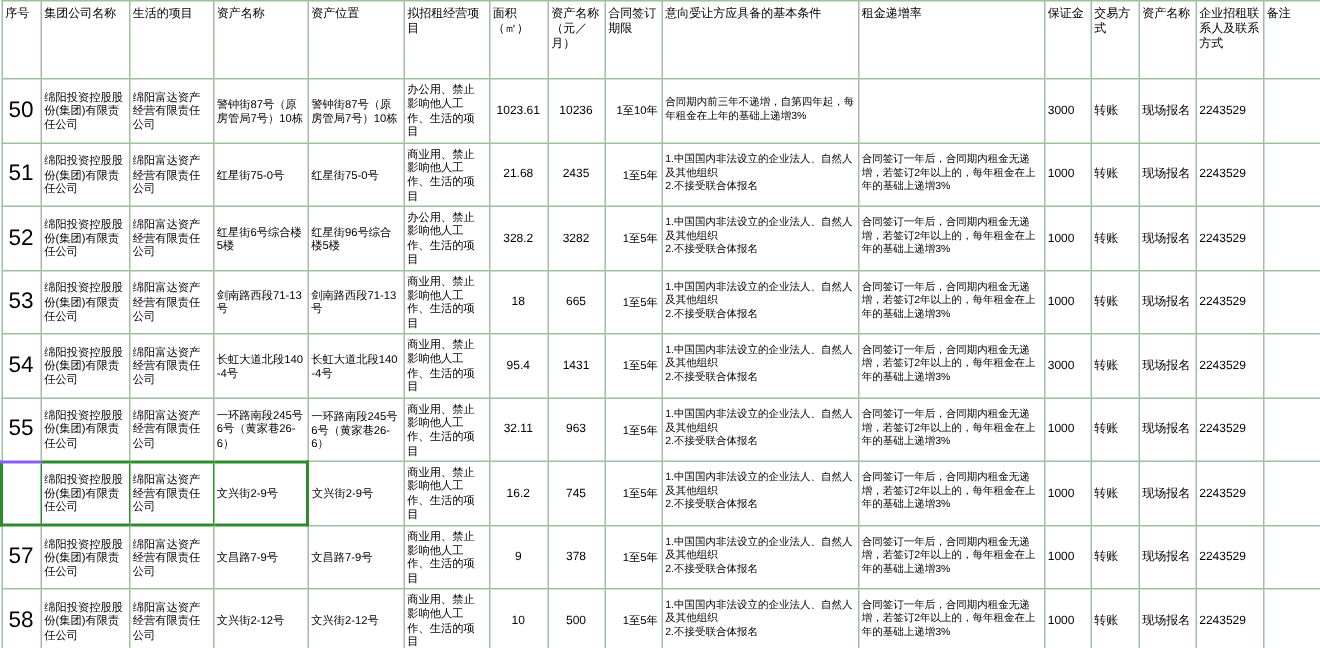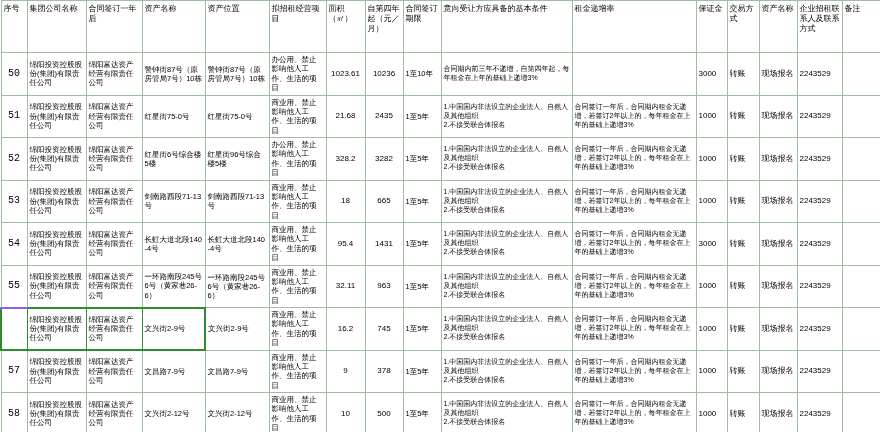--- a/index.html
+++ b/index.html
@@ -39,42 +39,41 @@
     font-weight: normal;
     text-align: left;
     vertical-align: top;
     height: 46px;
     padding-top: 3px;
     font-size: 8px;
   }
   .hdr-seq { text-align: left; }
   td.c-seq {
     text-align: center;
-    font-size: 10px;
+    font-size: 15px;
     vertical-align: middle;
-    font-family: Liberation Mono, monospace;
   }
   td.c-company, td.c-owner {
     font-size: 7.5px;
     line-height: 1.25;
   }
   td.c-name, td.c-loc {
     font-size: 7.5px;
   }
   td.c-use {
     font-size: 7.5px;
     line-height: 1.25;
     font-family: Liberation Serif, serif;
   }
   td.c-area, td.c-price {
     text-align: center;
     font-size: 8px;
   }
   td.c-term {
-    text-align: left;
+    text-align: right;
     font-size: 7.5px;
   }
   td.c-cond {
     font-size: 7px;
     line-height: 1.28;
   }
   td.c-incr {
     font-size: 7px;
     line-height: 1.28;
   }
@@ -117,26 +116,26 @@
       <col style="width:31px">
       <col style="width:32px">
       <col style="width:38px">
       <col style="width:45px">
       <col style="width:39px">
     </colgroup>
     <thead>
       <tr>
         <th class="hdr-seq">序号</th>
         <th>集团公司名称</th>
-        <th>合同签订一年后</th>
+        <th>生活的项目</th>
         <th>资产名称</th>
         <th>资产位置</th>
         <th>拟招租经营项目</th>
         <th>面积（㎡）</th>
-        <th>自第四年起（元／月）</th>
+        <th>资产名称（元／月）</th>
         <th>合同签订期限</th>
         <th>意向受让方应具备的基本条件</th>
         <th>租金递增率</th>
         <th>保证金</th>
         <th>交易方式</th>
         <th>资产名称</th>
         <th>企业招租联系人及联系方式</th>
         <th>备注</th>
       </tr>
     </thead>

